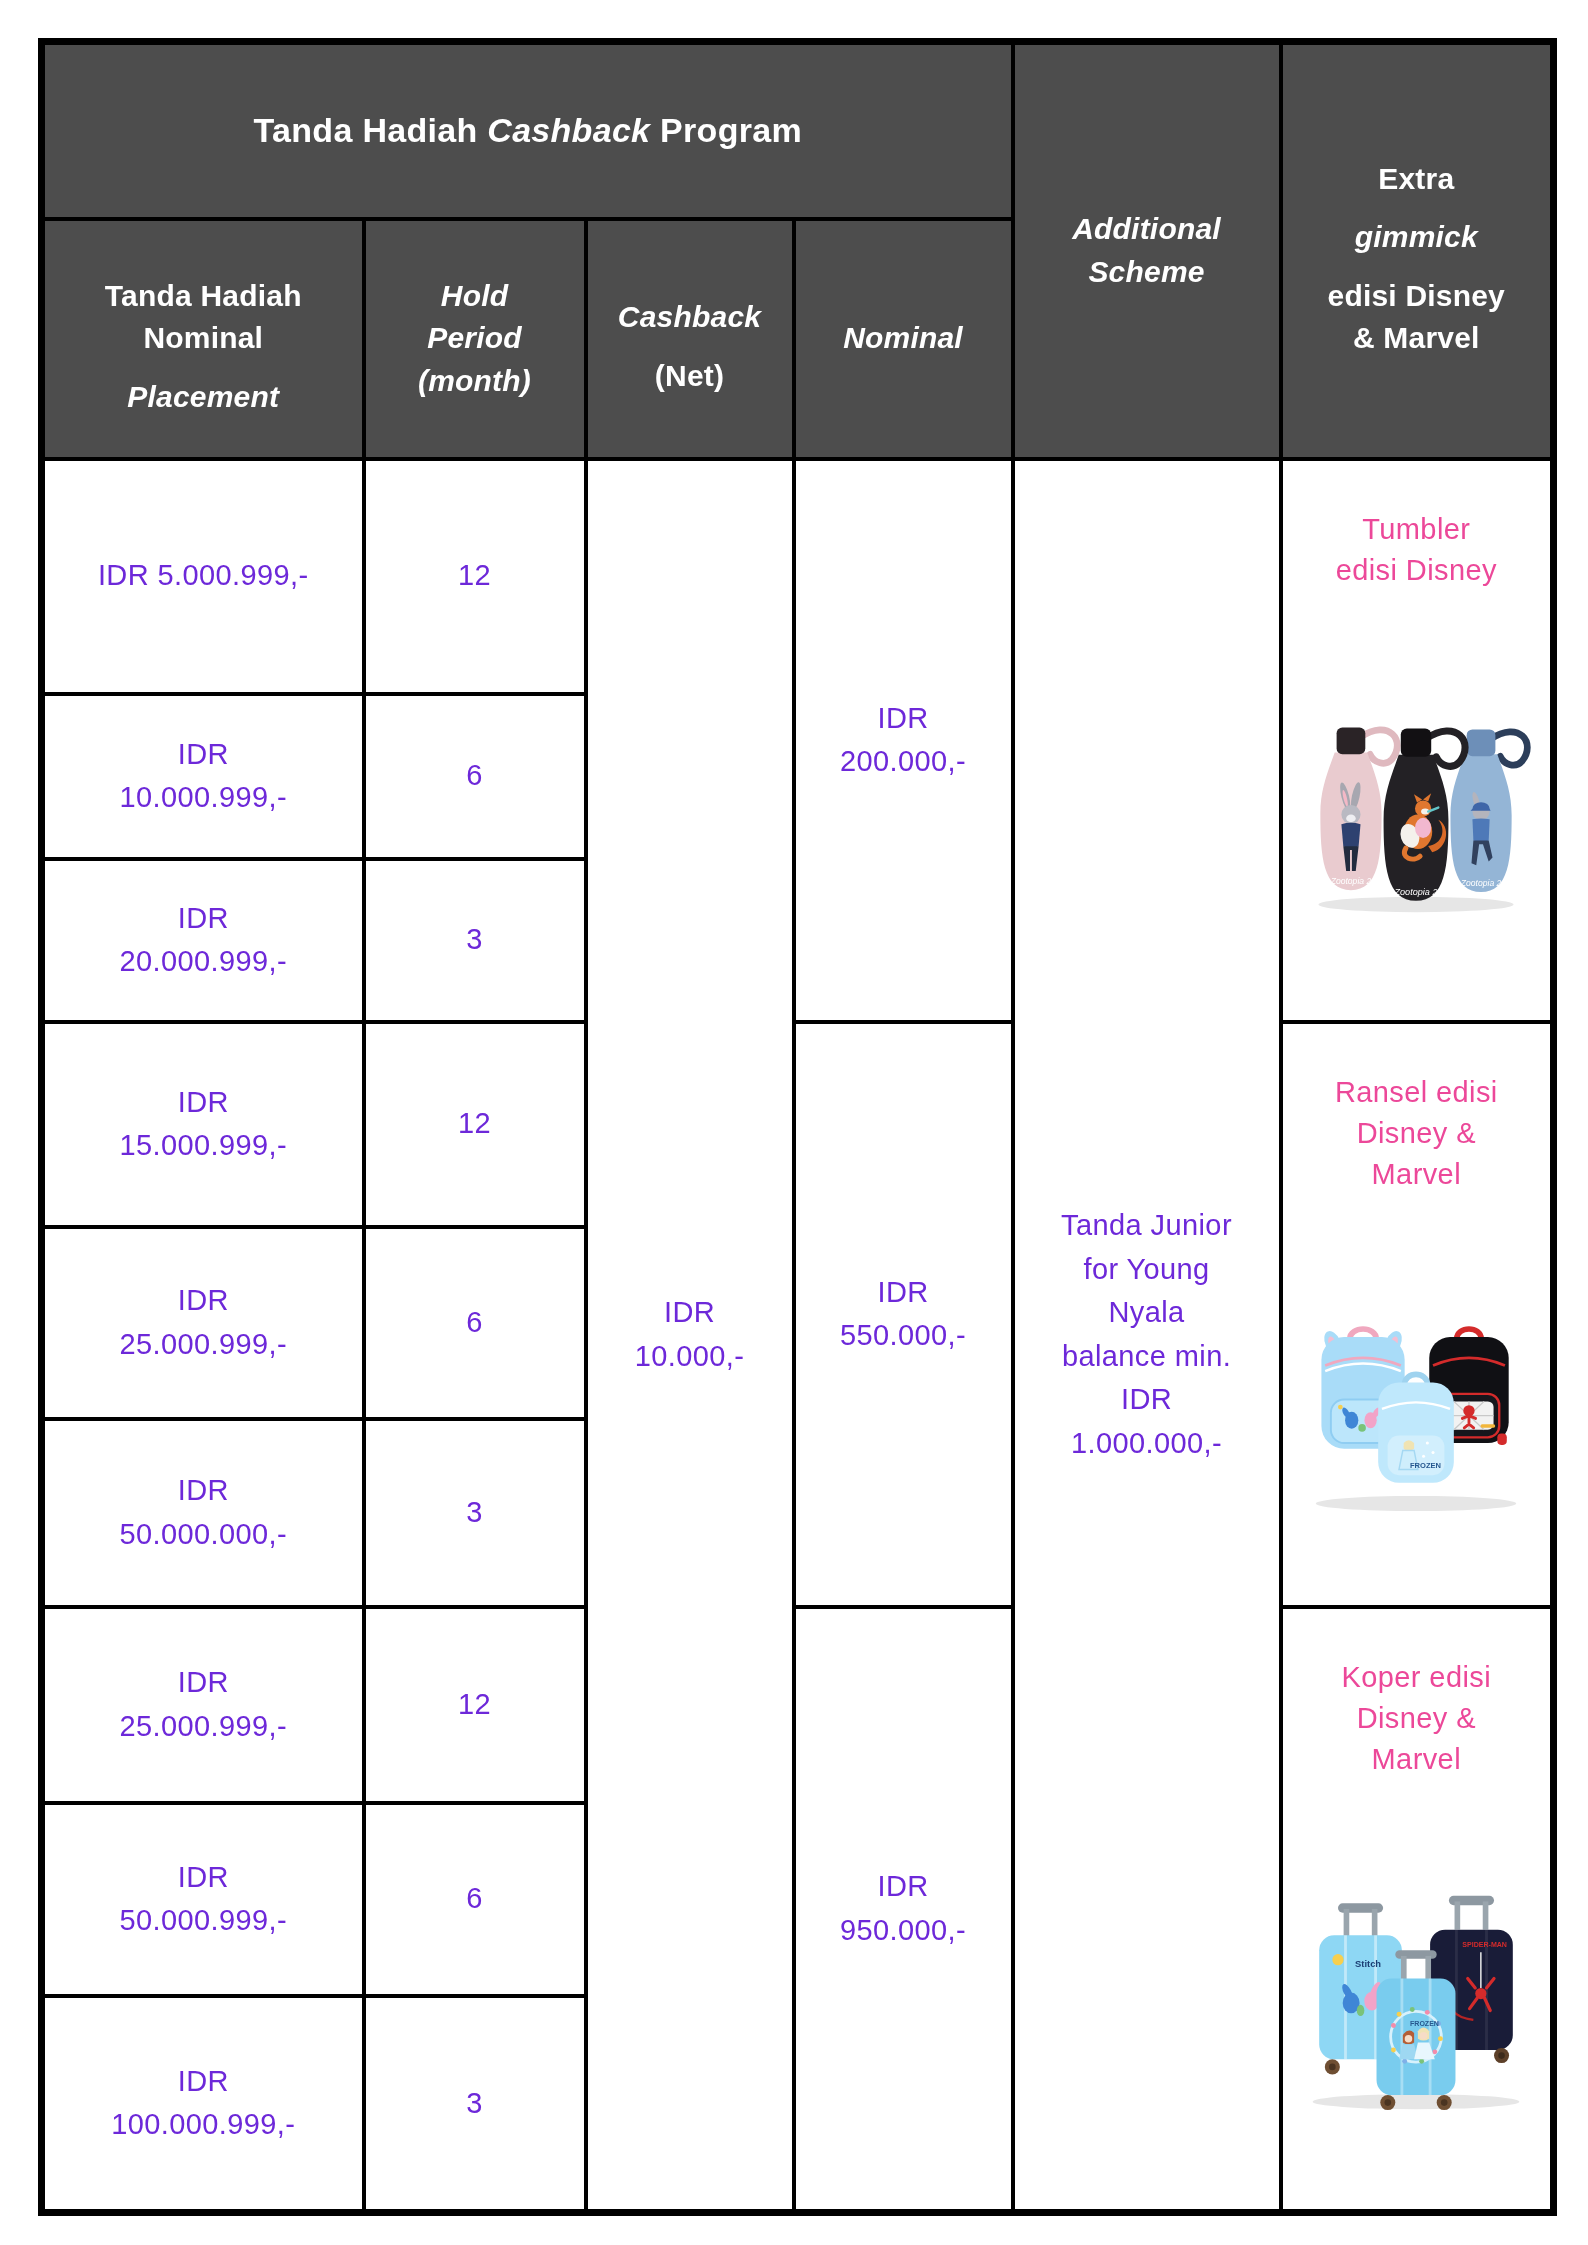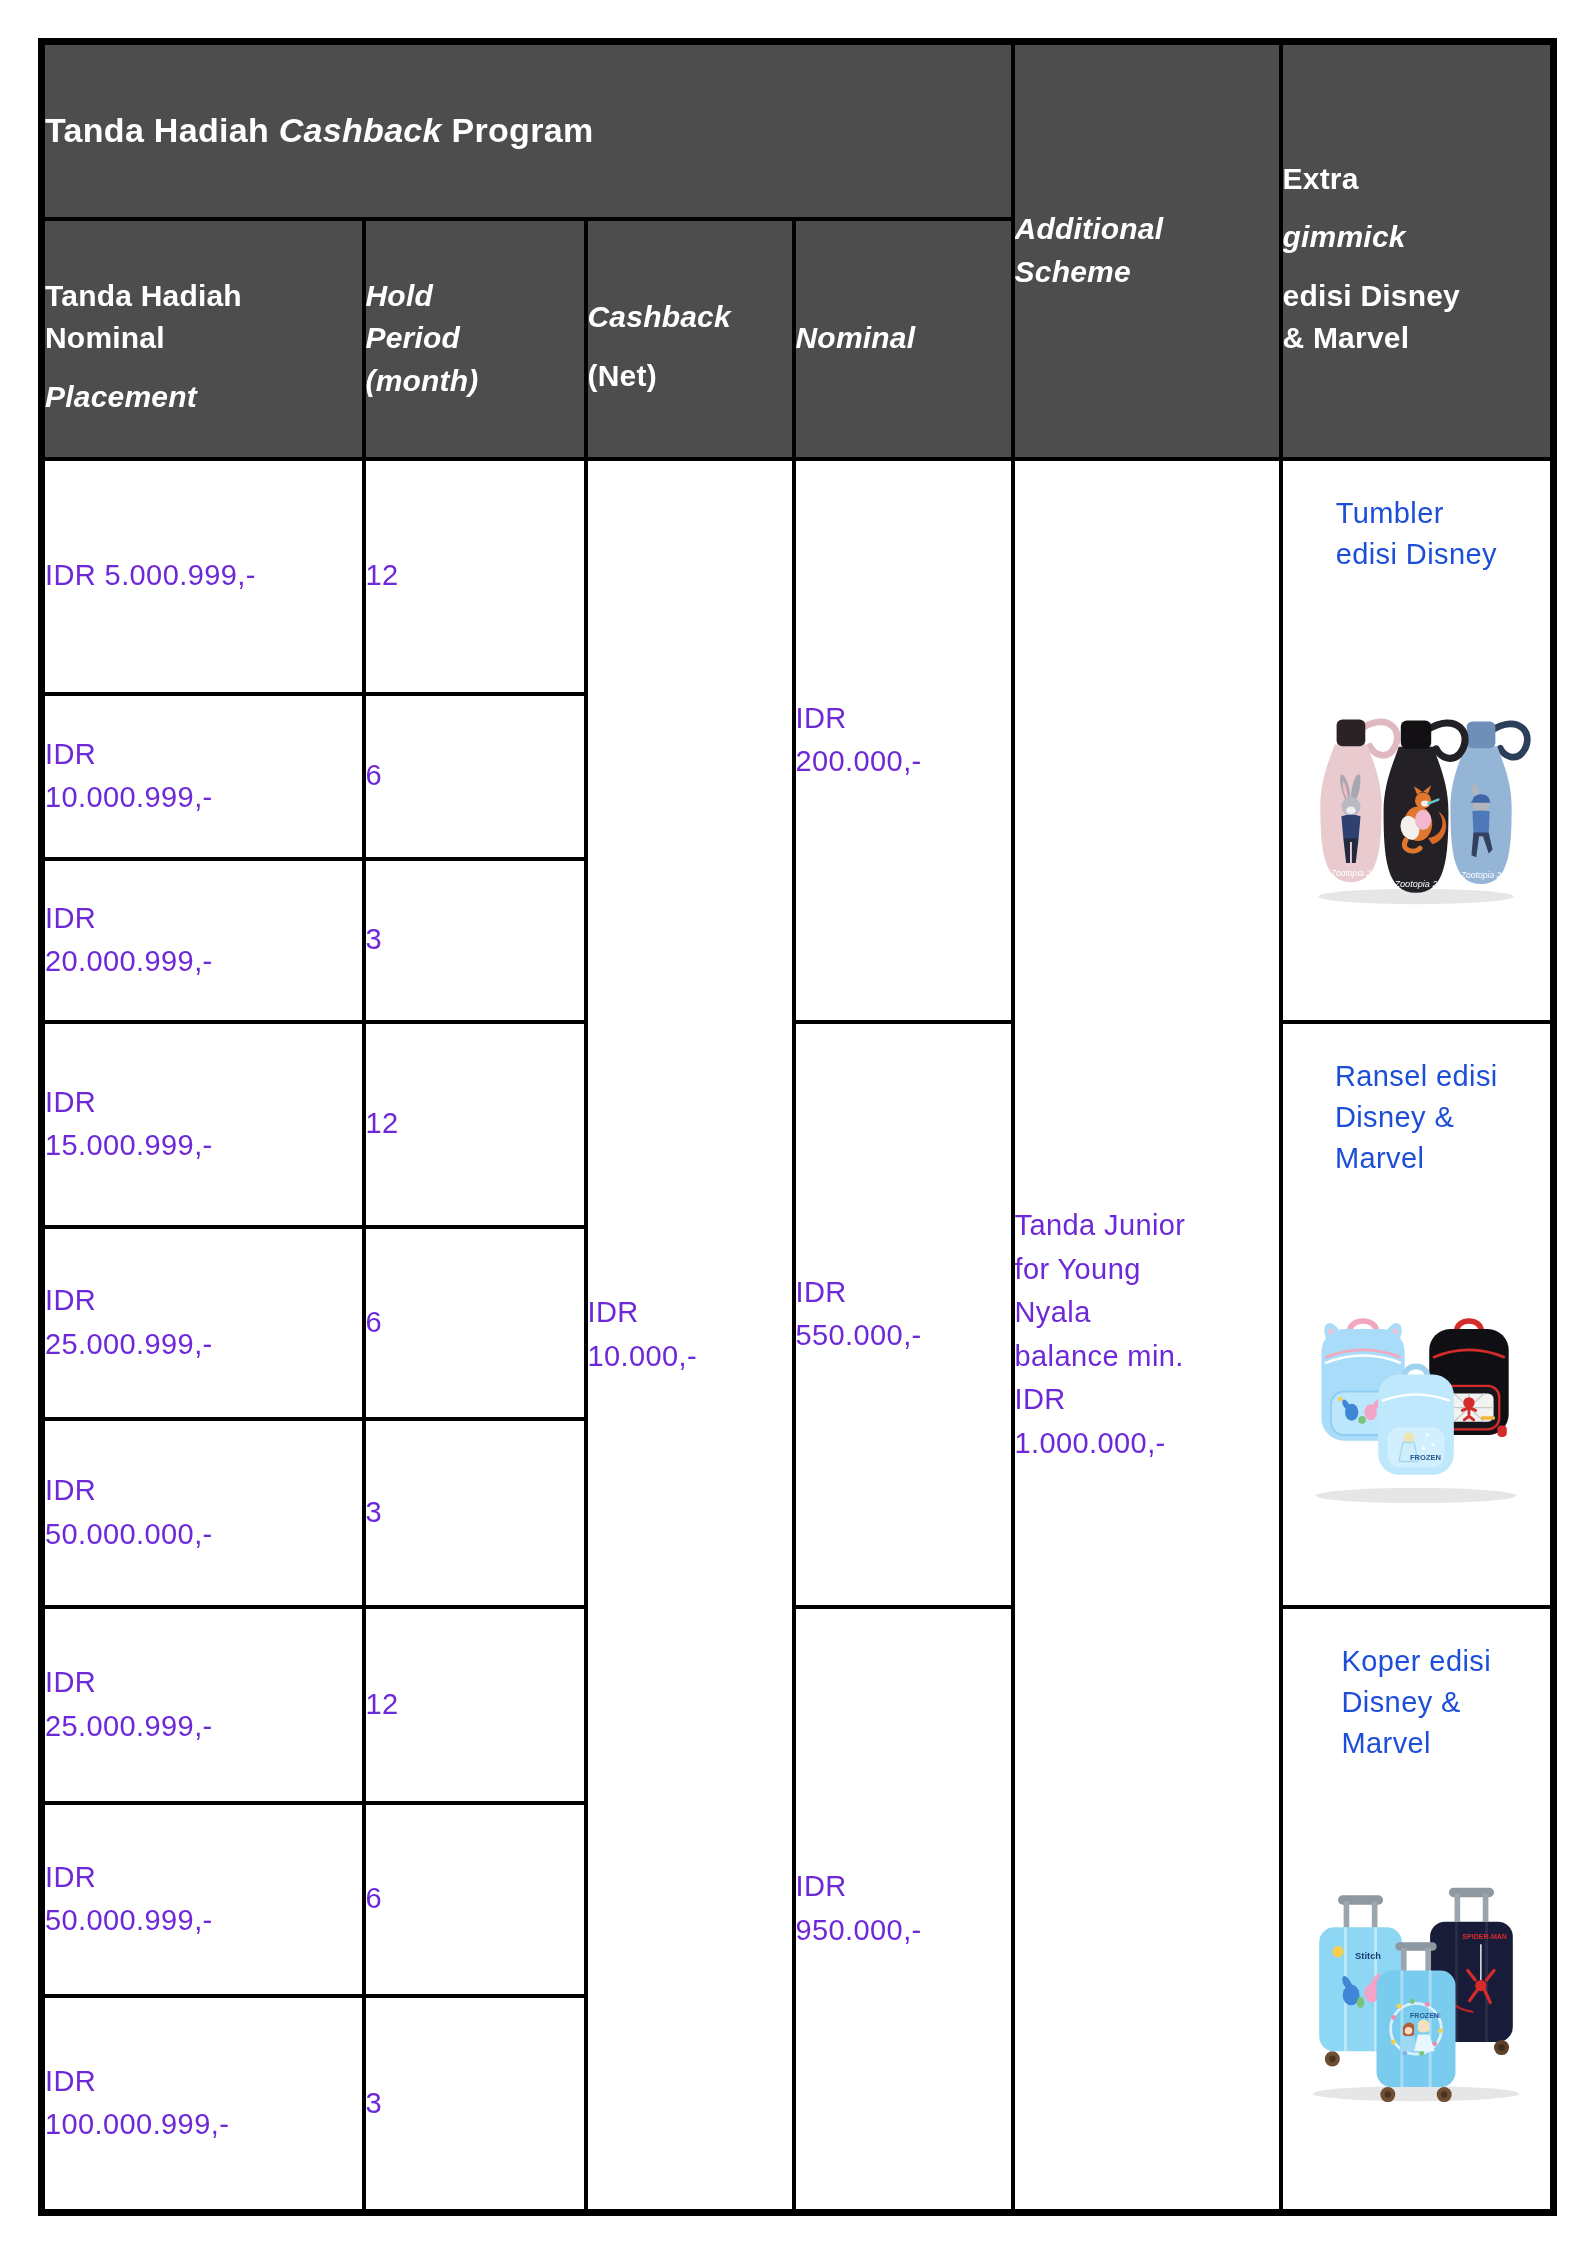--- a/index.html
+++ b/index.html
@@ -5,36 +5,36 @@
   html,body{margin:0;padding:0;background:#ffffff;}
   .canvas{
     position:relative;width:1588px;height:2245px;background:#ffffff;overflow:hidden;
     font-family:"Liberation Sans",sans-serif;
   }
   table.promo{
     position:absolute;left:38px;top:38px;width:1512px;height:2171px;
     border-collapse:collapse;table-layout:fixed;background:#ffffff;
     border:7px solid #000000;
   }
-  td{border:4px solid #000000;text-align:left;vertical-align:middle;padding:0;overflow:hidden;}
+  td{border:4px solid #000000;text-align:center;vertical-align:middle;padding:0;overflow:hidden;}
   .hdr{background:#4d4d4d;color:#ffffff;font-weight:bold;}
   .title-cell{font-size:34px;letter-spacing:.3px;}
   .subhdr{font-size:30px;line-height:1.42;letter-spacing:.2px;}
   .body-cell{font-size:29px;line-height:1.5;color:#6d28d9;letter-spacing:.4px;}
   .pre{white-space:pre-line;}
   .italic{font-style:italic;}
   .block{display:block;margin-top:16px;}
   
   tr.hrA{height:177px;} tr.hrB{height:240px;}
   tr.r1{height:235px;} tr.r2{height:165px;} tr.r3{height:163px;}
   tr.r4{height:205px;} tr.r5{height:192px;} tr.r6{height:188px;}
   tr.r7{height:196px;} tr.r8{height:193px;} tr.r9{height:217px;}
   
   .gimmick-wrap{display:flex;flex-direction:column;align-items:center;height:100%;width:100%;}
-  .gimmick-caption{margin-top:32px;font-size:29px;line-height:1.42;color:#1d4ed8;letter-spacing:.4px;white-space:pre-line;}
+  .gimmick-caption{margin-top:48px;font-size:29px;line-height:1.42;color:#ec4899;letter-spacing:.4px;white-space:pre-line;}
   .gimmick-img{flex:1;display:flex;align-items:center;justify-content:center;width:100%;}
   svg text{font-family:"Liberation Sans",sans-serif;}
 </style>
 </head>
 <body>
 
 <div class="canvas">
 <table class="promo">
   <colgroup>
     <col style="width:322px">

